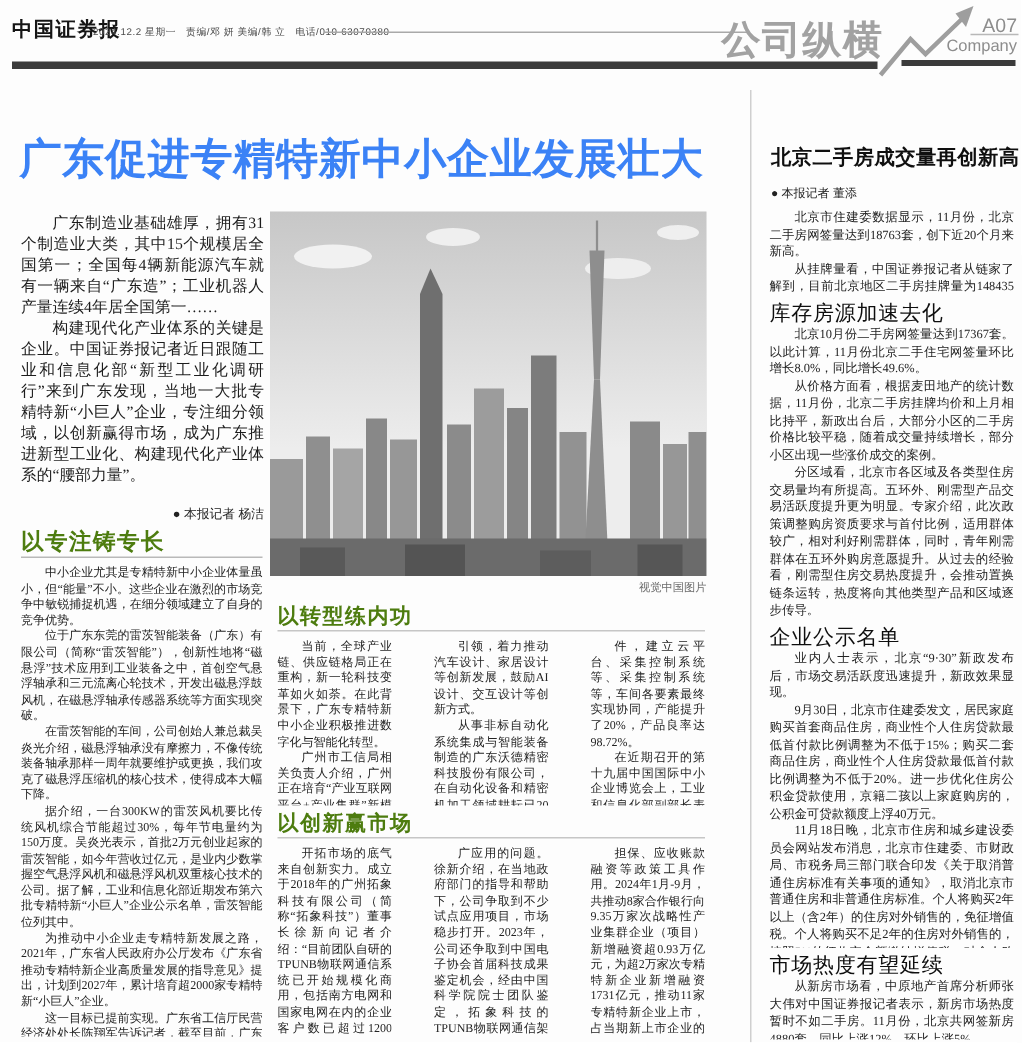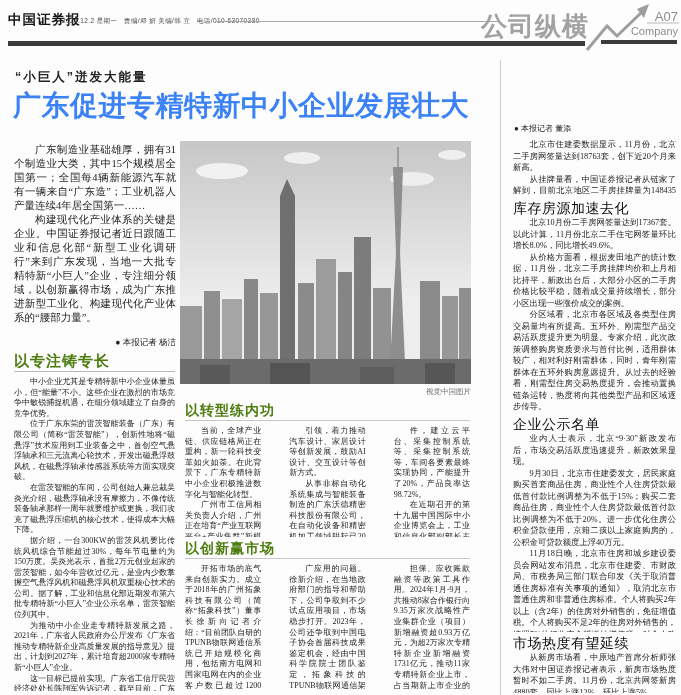--- a/index.html
+++ b/index.html
@@ -86,21 +86,20 @@
   <div class="abs pageno">A07</div>
   <div class="abs page-en">Company</div>
   <div class="abs bar-left"></div>
   <div class="abs bar-right"></div>
   <svg class="abs zigzag" viewBox="0 0 98 50">
     <polyline points="4,48 24,24 34,34 60,9" fill="none" stroke="#9e9e9e" stroke-width="3"></polyline>
     <polygon points="66,2 54,7 61,16" fill="#9e9e9e"></polygon>
     <line x1="64" y1="21" x2="96" y2="21" stroke="#b8b8b8" stroke-width="1"></line>
   </svg>
 
-  <div class="abs kicker">“小巨人”迸发大能量</div>
   <div class="abs headline">广东促进专精特新中小企业发展壮大</div>
 
   <div class="abs lead-block">
     <p>广东制造业基础雄厚，拥有31个制造业大类，其中15个规模居全国第一；全国每4辆新能源汽车就有一辆来自“广东造”；工业机器人产量连续4年居全国第一……</p>
     <p>构建现代化产业体系的关键是企业。中国证券报记者近日跟随工业和信息化部“新型工业化调研行”来到广东发现，当地一大批专精特新“小巨人”企业，专注细分领域，以创新赢得市场，成为广东推进新型工业化、构建现代化产业体系的“腰部力量”。</p>
   </div>
   <div class="abs byline-main">● 本报记者 杨洁</div>
 
   <svg class="abs photo" viewBox="0 0 291 243">
     <defs>
@@ -182,20 +181,21 @@
 
     </div>
     <div class="col">
       <p class="bp">担保、应收账款融资等政策工具作用。2024年1月-9月，共推动8家合作银行向9.35万家次战略性产业集群企业（项目）新增融资超0.93万亿元，为超2万家次专精特新企业新增融资1731亿元，推动11家专精特新企业上市，占当期新上市企业的35%。</p>
       <p class="bp">在12月1日召开的2024专精特新中小企业发展大会上，金壮龙表示，健全专精特新中小企业成长相关要素保障制度，发挥财政资金作用，支持小巨人企业打造标杆，带动新技术、开发新产品，强化产业生态活力。</p>
     </div>
   </div>
 
   <div class="abs vdivider"></div>
 
+  <div class="abs side-headline">北京二手房成交量再创新高</div>
   <div class="abs side-byline">● 本报记者 董添</div>
 
   <div class="abs side-block side-intro">
     <p>北京市住建委数据显示，11月份，北京二手房网签量达到18763套，创下近20个月来新高。</p>
     <p>从挂牌量看，中国证券报记者从链家了解到，目前北京地区二手房挂牌量为148435套，相比前期超过17万套的高点下降明显。</p>
   </div>
 
   <div class="abs side-sub side-sub1">库存房源加速去化</div>
   <div class="abs side-block side-b1">
     <p>北京10月份二手房网签量达到17367套。以此计算，11月份北京二手住宅网签量环比增长8.0%，同比增长49.6%。</p>

